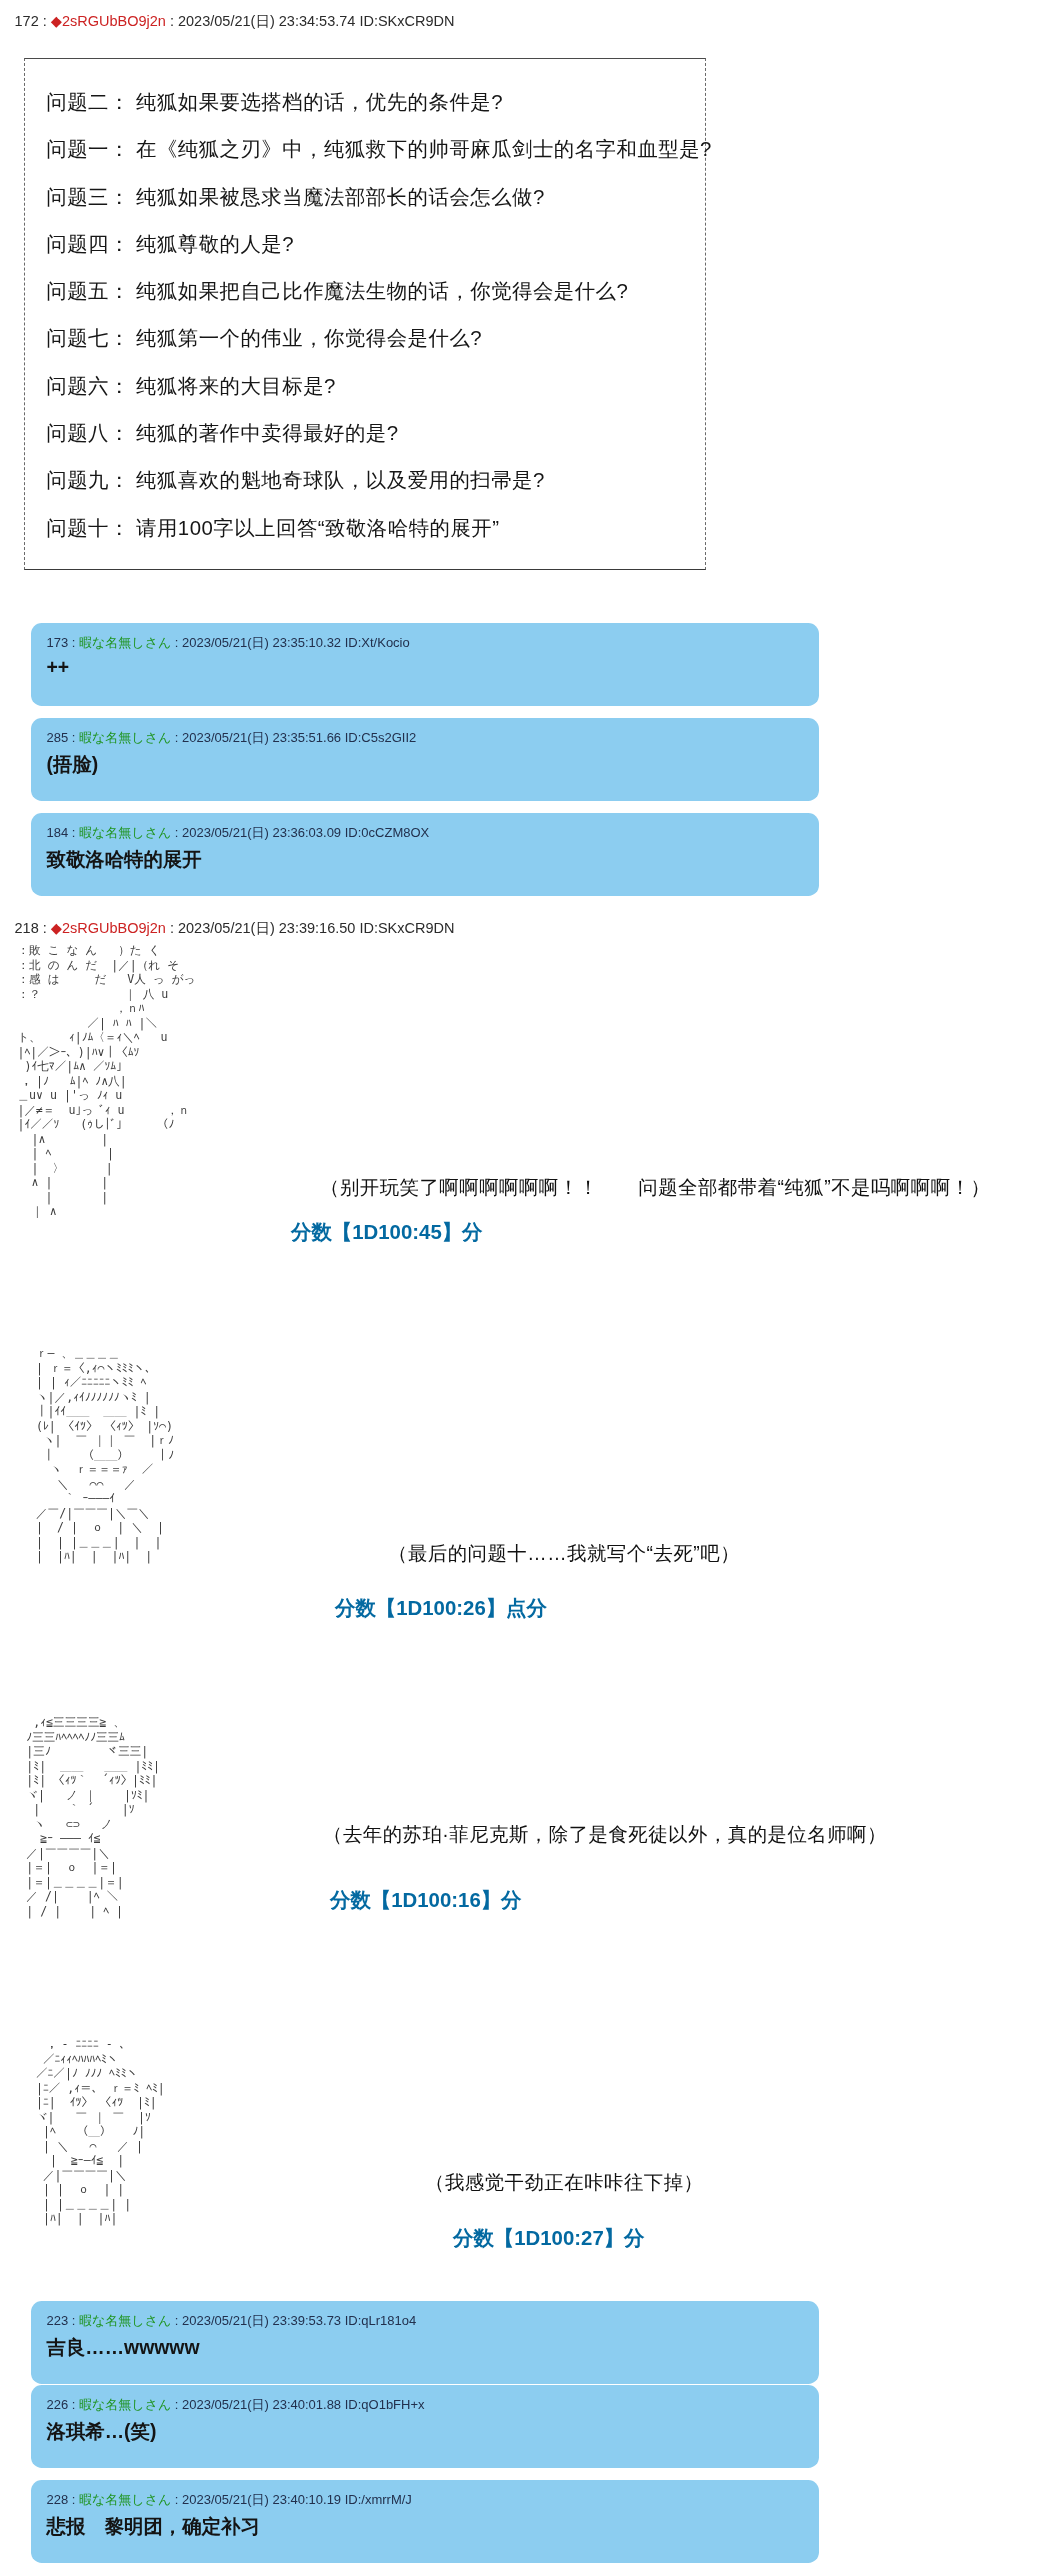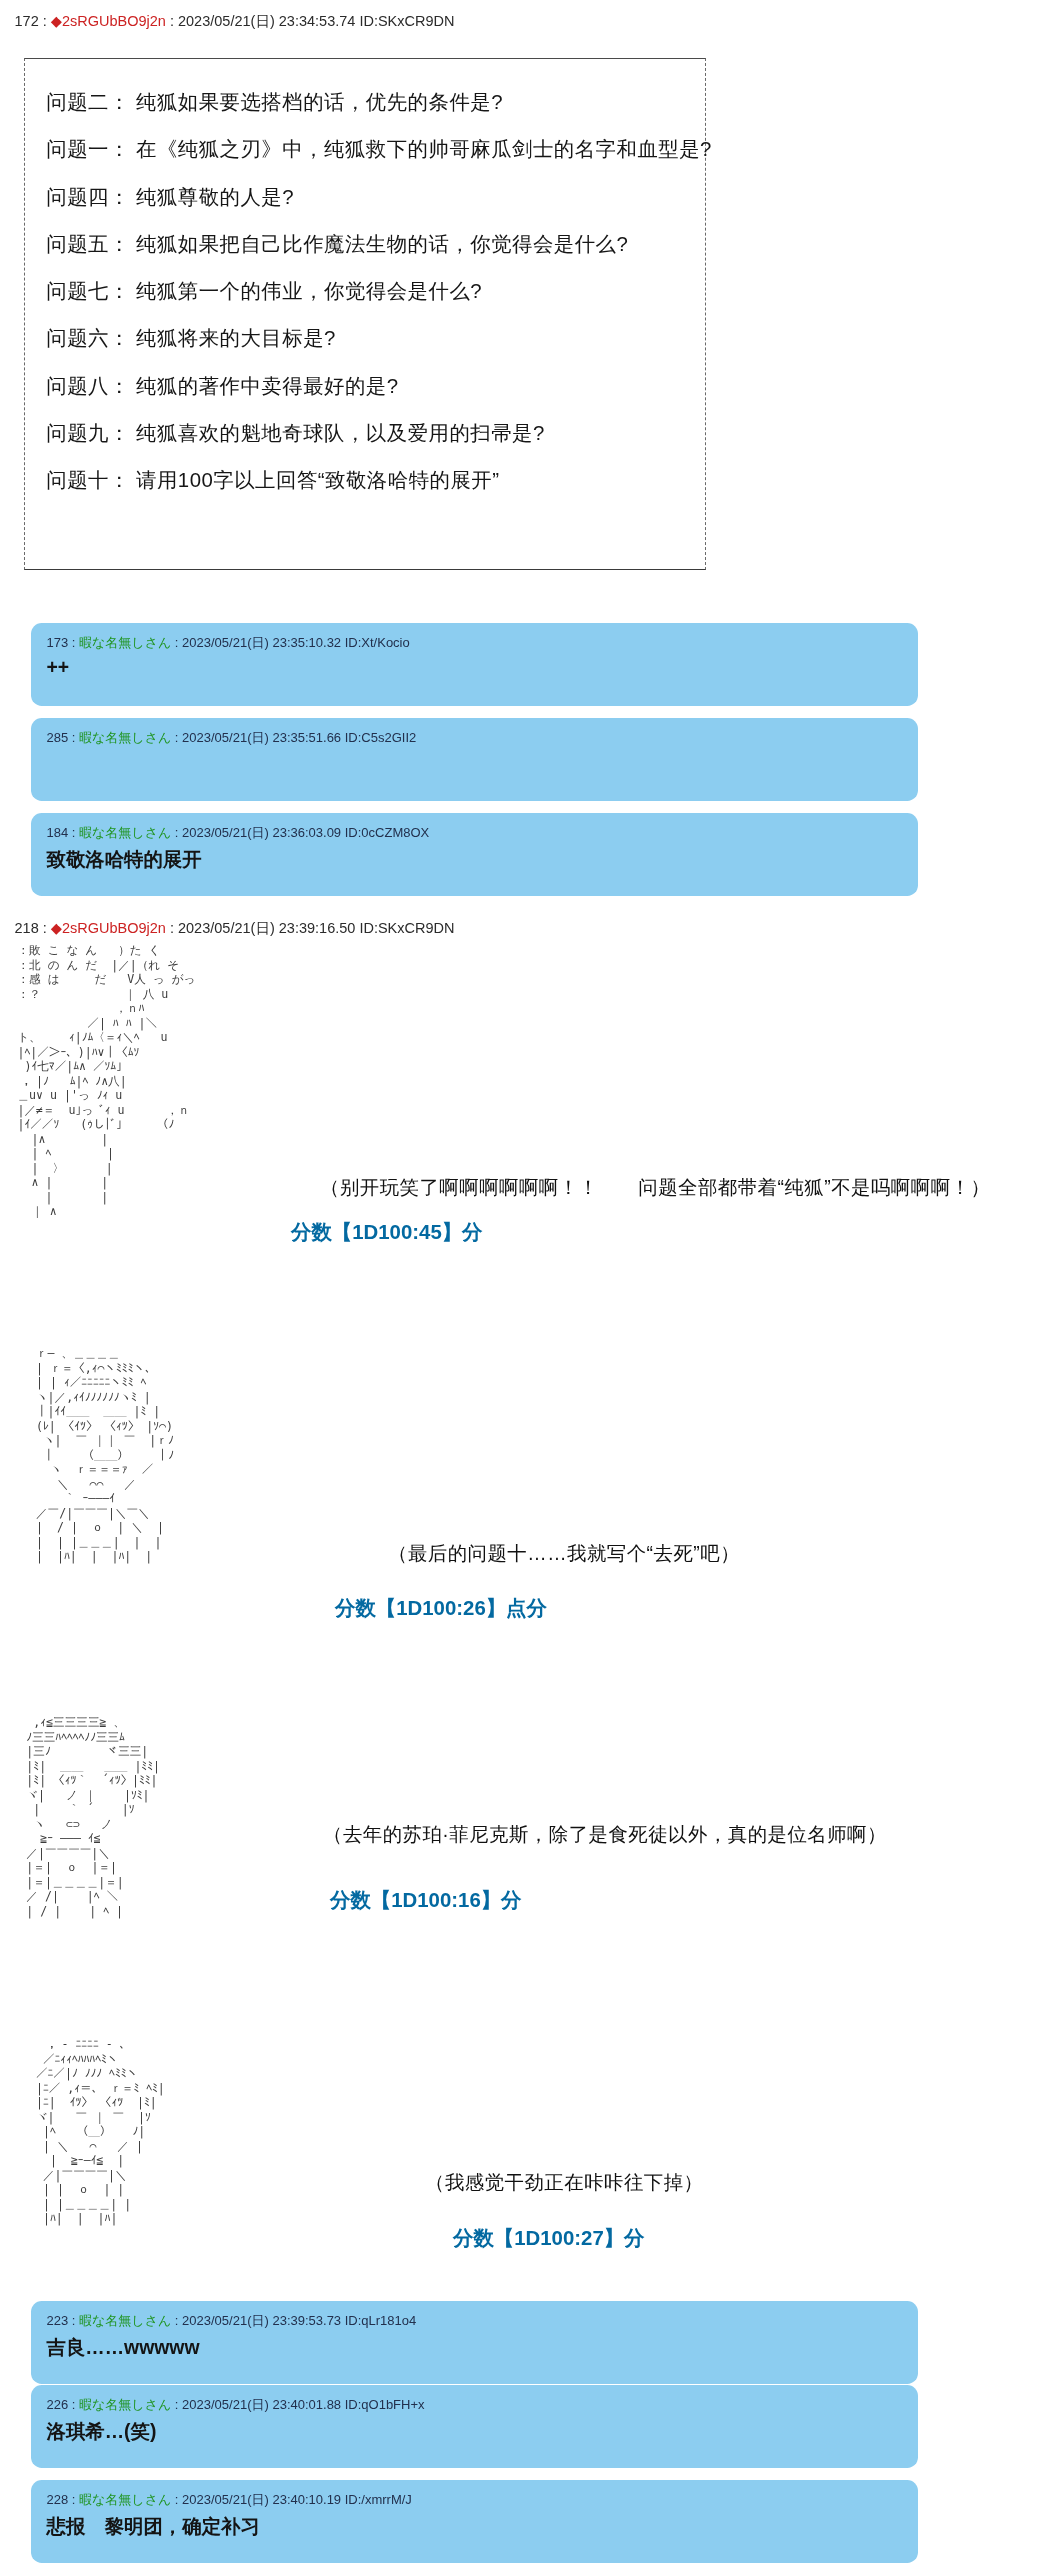--- a/index.html
+++ b/index.html
@@ -15,21 +15,21 @@
     position:absolute;left:24px;top:58px;width:682px;height:512px;
     border-top:1.9px solid #4a4a4a;border-bottom:1.9px solid #3a3a3a;
     border-left:1.9px dashed #6a6a6a;border-right:1.9px dashed #6a6a6a;
     box-sizing:border-box;padding:33px 9.7px 0 21.3px;
   }
   .question-line{
     font-size:20.4px;line-height:21.3px;margin-bottom:26px;color:#161616;
     white-space:nowrap;letter-spacing:0.5px;
   }
   .reply-post{
-    position:absolute;left:31px;width:887px;height:83px;background:#8ccdf0;
+    position:absolute;left:31px;width:788px;height:83px;background:#8ccdf0;
     border-radius:10.7px;box-sizing:border-box;padding:10.7px 15.5px 0 15.5px;
   }
   .reply-head{font-size:13px;color:#22304d;white-space:nowrap;}
   .reply-head .name{color:#1f9420;}
   .reply-body{margin-top:4.8px;font-size:19.4px;font-weight:600;color:#141414;white-space:pre;}
   .aa{
     position:absolute;margin:0;font-family:"DejaVu Sans Mono",monospace;
     font-size:11.6px;line-height:14.5px;color:#3b3b3b;white-space:pre;
   }
   .caption{
@@ -42,40 +42,42 @@
 </head>
 <body>
 
 <div class="post-header" style="top:11.6px;">
   <span>172 : </span><span class="trip">◆2sRGUbBO9j2n</span><span> : 2023/05/21(日) 23:34:53.74 ID:SKxCR9DN</span>
 </div>
 
 <div class="question-box">
   <div class="question-line">问题二： 纯狐如果要选搭档的话，优先的条件是?</div>
   <div class="question-line">问题一： 在《纯狐之刃》中，纯狐救下的帅哥麻瓜剑士的名字和血型是?</div>
+  <div class="question-line">问题三： 纯狐如果被恳求当魔法部部长的话会怎么做?</div>
   <div class="question-line">问题四： 纯狐尊敬的人是?</div>
   <div class="question-line">问题五： 纯狐如果把自己比作魔法生物的话，你觉得会是什么?</div>
   <div class="question-line">问题七： 纯狐第一个的伟业，你觉得会是什么?</div>
   <div class="question-line">问题六： 纯狐将来的大目标是?</div>
   <div class="question-line">问题八： 纯狐的著作中卖得最好的是?</div>
   <div class="question-line">问题九： 纯狐喜欢的魁地奇球队，以及爱用的扫帚是?</div>
   <div class="question-line">问题十： 请用100字以上回答“致敬洛哈特的展开”</div>
 </div>
 
 <div class="reply-post" style="top:623px;">
   <div class="reply-head">
     <span>173 : </span><span class="name">暇な名無しさん</span><span> : 2023/05/21(日) 23:35:10.32 ID:Xt/Kocio</span>
   </div>
   <div class="reply-body">++</div>
 </div>
 
 <div class="reply-post" style="top:718px;">
   <div class="reply-head">
     <span>285 : </span><span class="name">暇な名無しさん</span><span> : 2023/05/21(日) 23:35:51.66 ID:C5s2GII2</span>
   </div>
+  <div class="reply-body">(捂脸)</div>
 </div>
 
 <div class="reply-post" style="top:813px;">
   <div class="reply-head">
     <span>184 : </span><span class="name">暇な名無しさん</span><span> : 2023/05/21(日) 23:36:03.09 ID:0cCZM8OX</span>
   </div>
   <div class="reply-body">致敬洛哈特的展开</div>
 </div>
 
 <div class="post-header" style="top:919px;">

